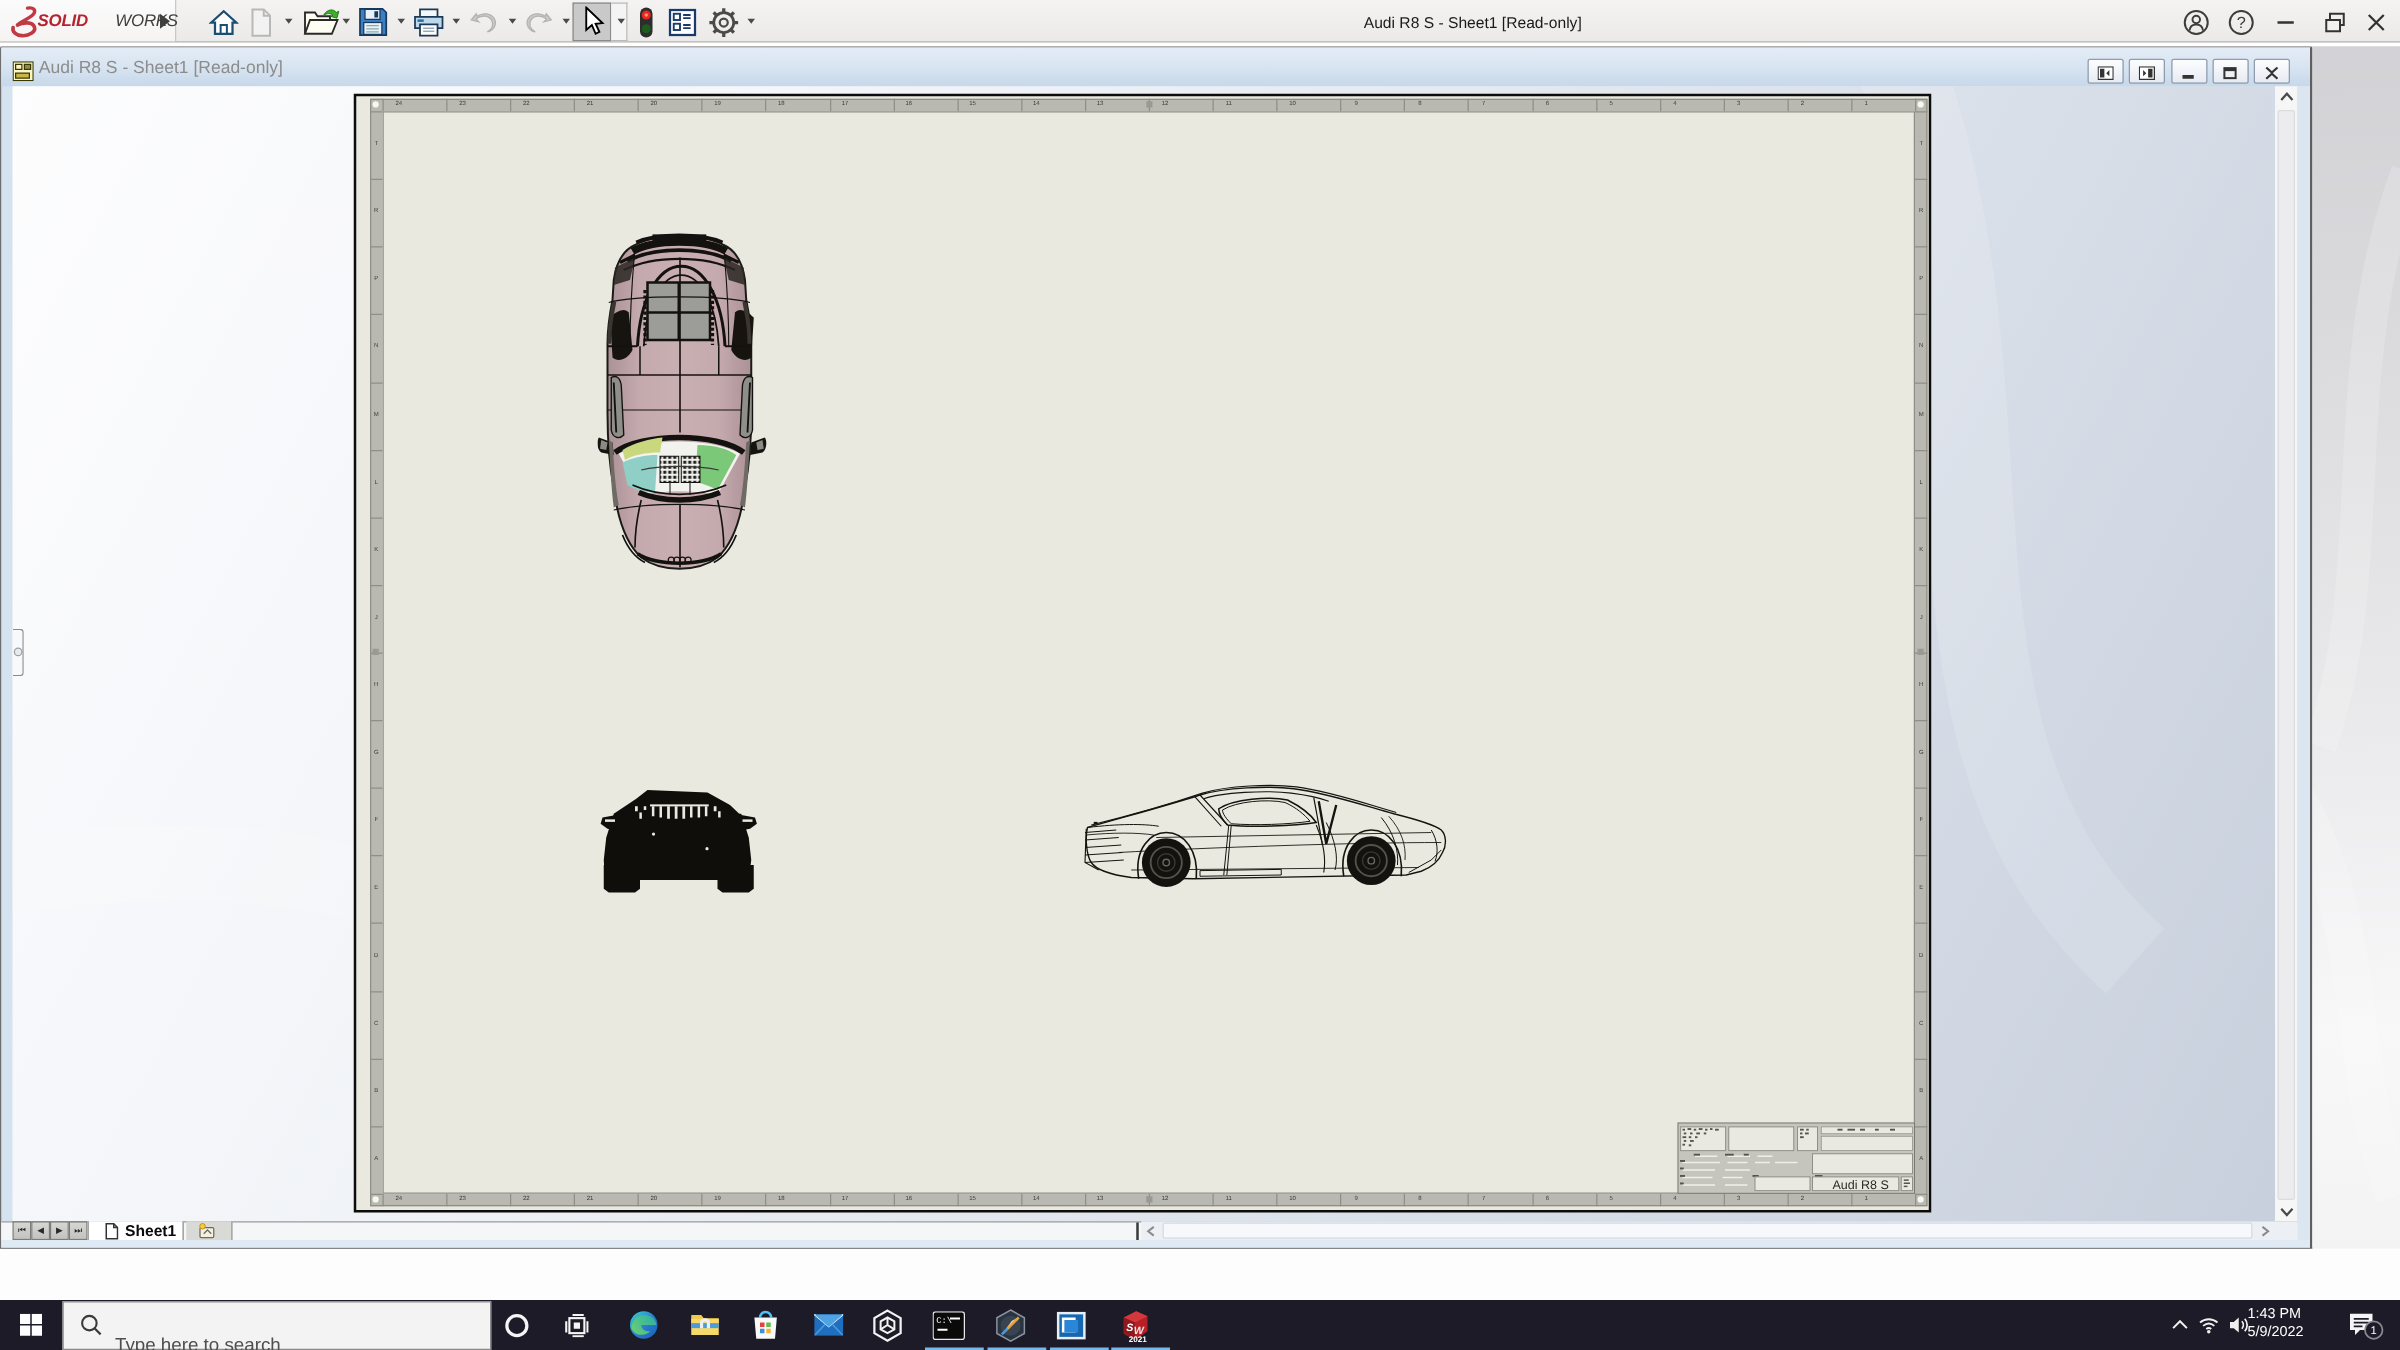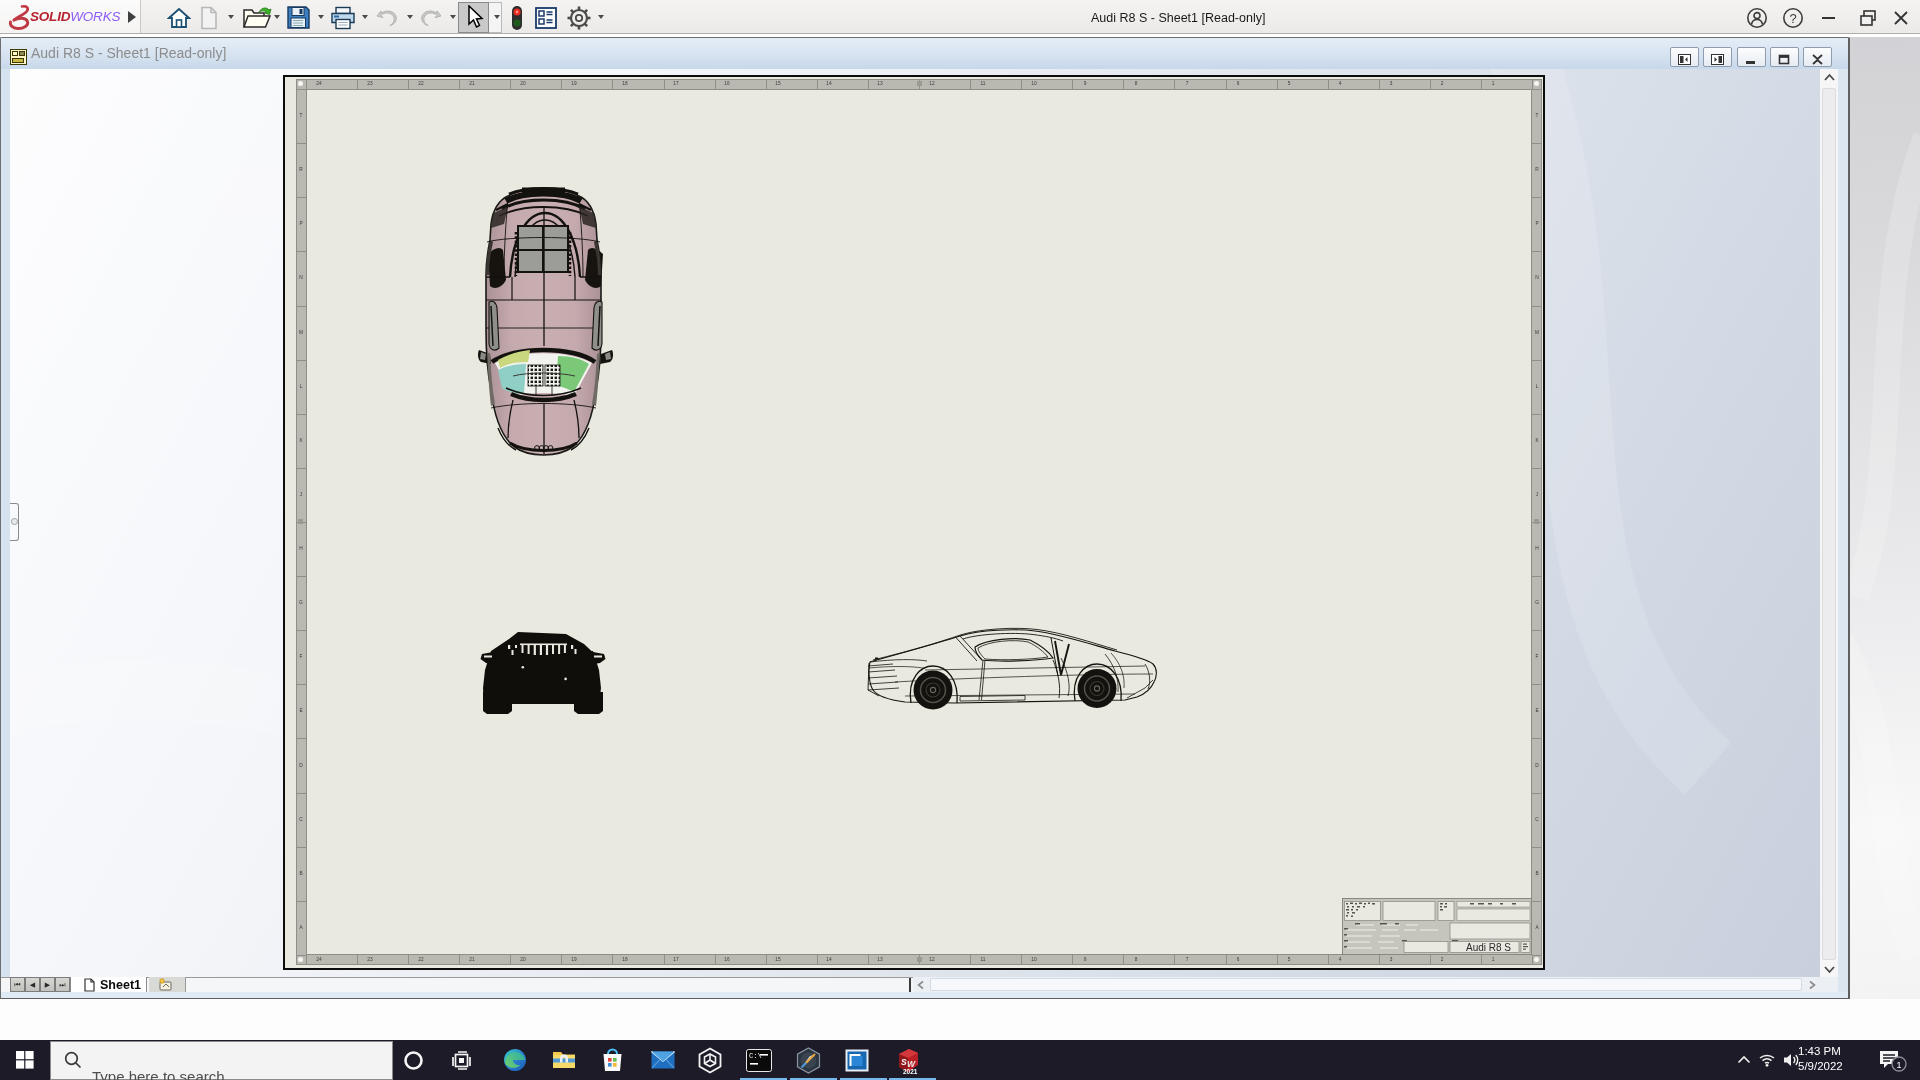--- a/index.html
+++ b/index.html
@@ -545,21 +545,21 @@
         <path d="M2 1 l4.5 4 L11 1 M2 10 l4.5-4 L11 10" stroke="#333" stroke-width="1.8" fill="none"></path>
       </svg></div>
   <div id="toolbar" class="abs"></div>
   <div id="logoarea" class="abs"></div>
   <svg class="abs" style="left:5px;top:3px;" width="27" height="28" viewBox="0 0 27 28">
 <g fill="none" stroke="#c03a44" stroke-linecap="round">
 <path d="M 17,3.5 C 21.5,2.5 24,5 22,8 C 19.5,11.5 13,13.5 9,17" stroke-width="2.7"></path>
 <path d="M 9,17 C 14,14.5 21,14.5 22.5,18.5 C 24,22.5 18,26 12.5,25.5 C 8,25.2 4.5,22.5 5.5,19" stroke-width="2.9"></path>
 </g>
 </svg>
-  <div class="abs" style="left:30px;top:9px;font-size:13.5px;font-style:italic;font-weight:bold;color:#b5232f;letter-spacing:-0.2px;">SOLID<span style="font-weight:normal;color:#8b5cf6;">WORKS</span></div>
+  <div class="abs" style="left:30px;top:9px;font-size:13.5px;font-style:italic;font-weight:bold;color:#b5232f;letter-spacing:-0.2px;">SOLID<span style="font-weight:normal;color:#404040;padding-left:22px;">WORKS</span></div>
   <div class="abs" style="left:128px;top:11px;width:0;height:0;border-top:6px solid transparent;border-bottom:6px solid transparent;border-left:8px solid #3f3f3f;"></div>
   <div id="apptitle">Audi R8 S - Sheet1 [Read-only]</div>
   <div class="abs" style="left:458px;top:2px;width:31px;height:31px;background:#c9c9c9;border:1px solid #8a8a8a;"></div>
   <div class="abs" style="left:489px;top:2px;width:13px;height:31px;background:#f4f4f4;border:1px solid #b9b9b9;border-left:none;"></div>
   <div class="abs" style="left:167px;top:6px;"><svg width="24" height="24" viewBox="0 0 24 24">
         <path d="M12 3 L22 12 H19 V21 H5 V12 H2 Z" fill="#fff" stroke="#1a4f72" stroke-width="1.8"></path>
         <rect x="9.5" y="14" width="5" height="7" fill="#fff" stroke="#1a4f72" stroke-width="1.6"></rect>
       </svg></div>
   <div class="abs" style="left:199px;top:6px;"><svg width="20" height="24" viewBox="0 0 20 24">
         <path d="M3 1.5 h9 l5 5 v16 h-14 z" fill="#f2f2f2" stroke="#b8b8b8" stroke-width="1.6"></path>

